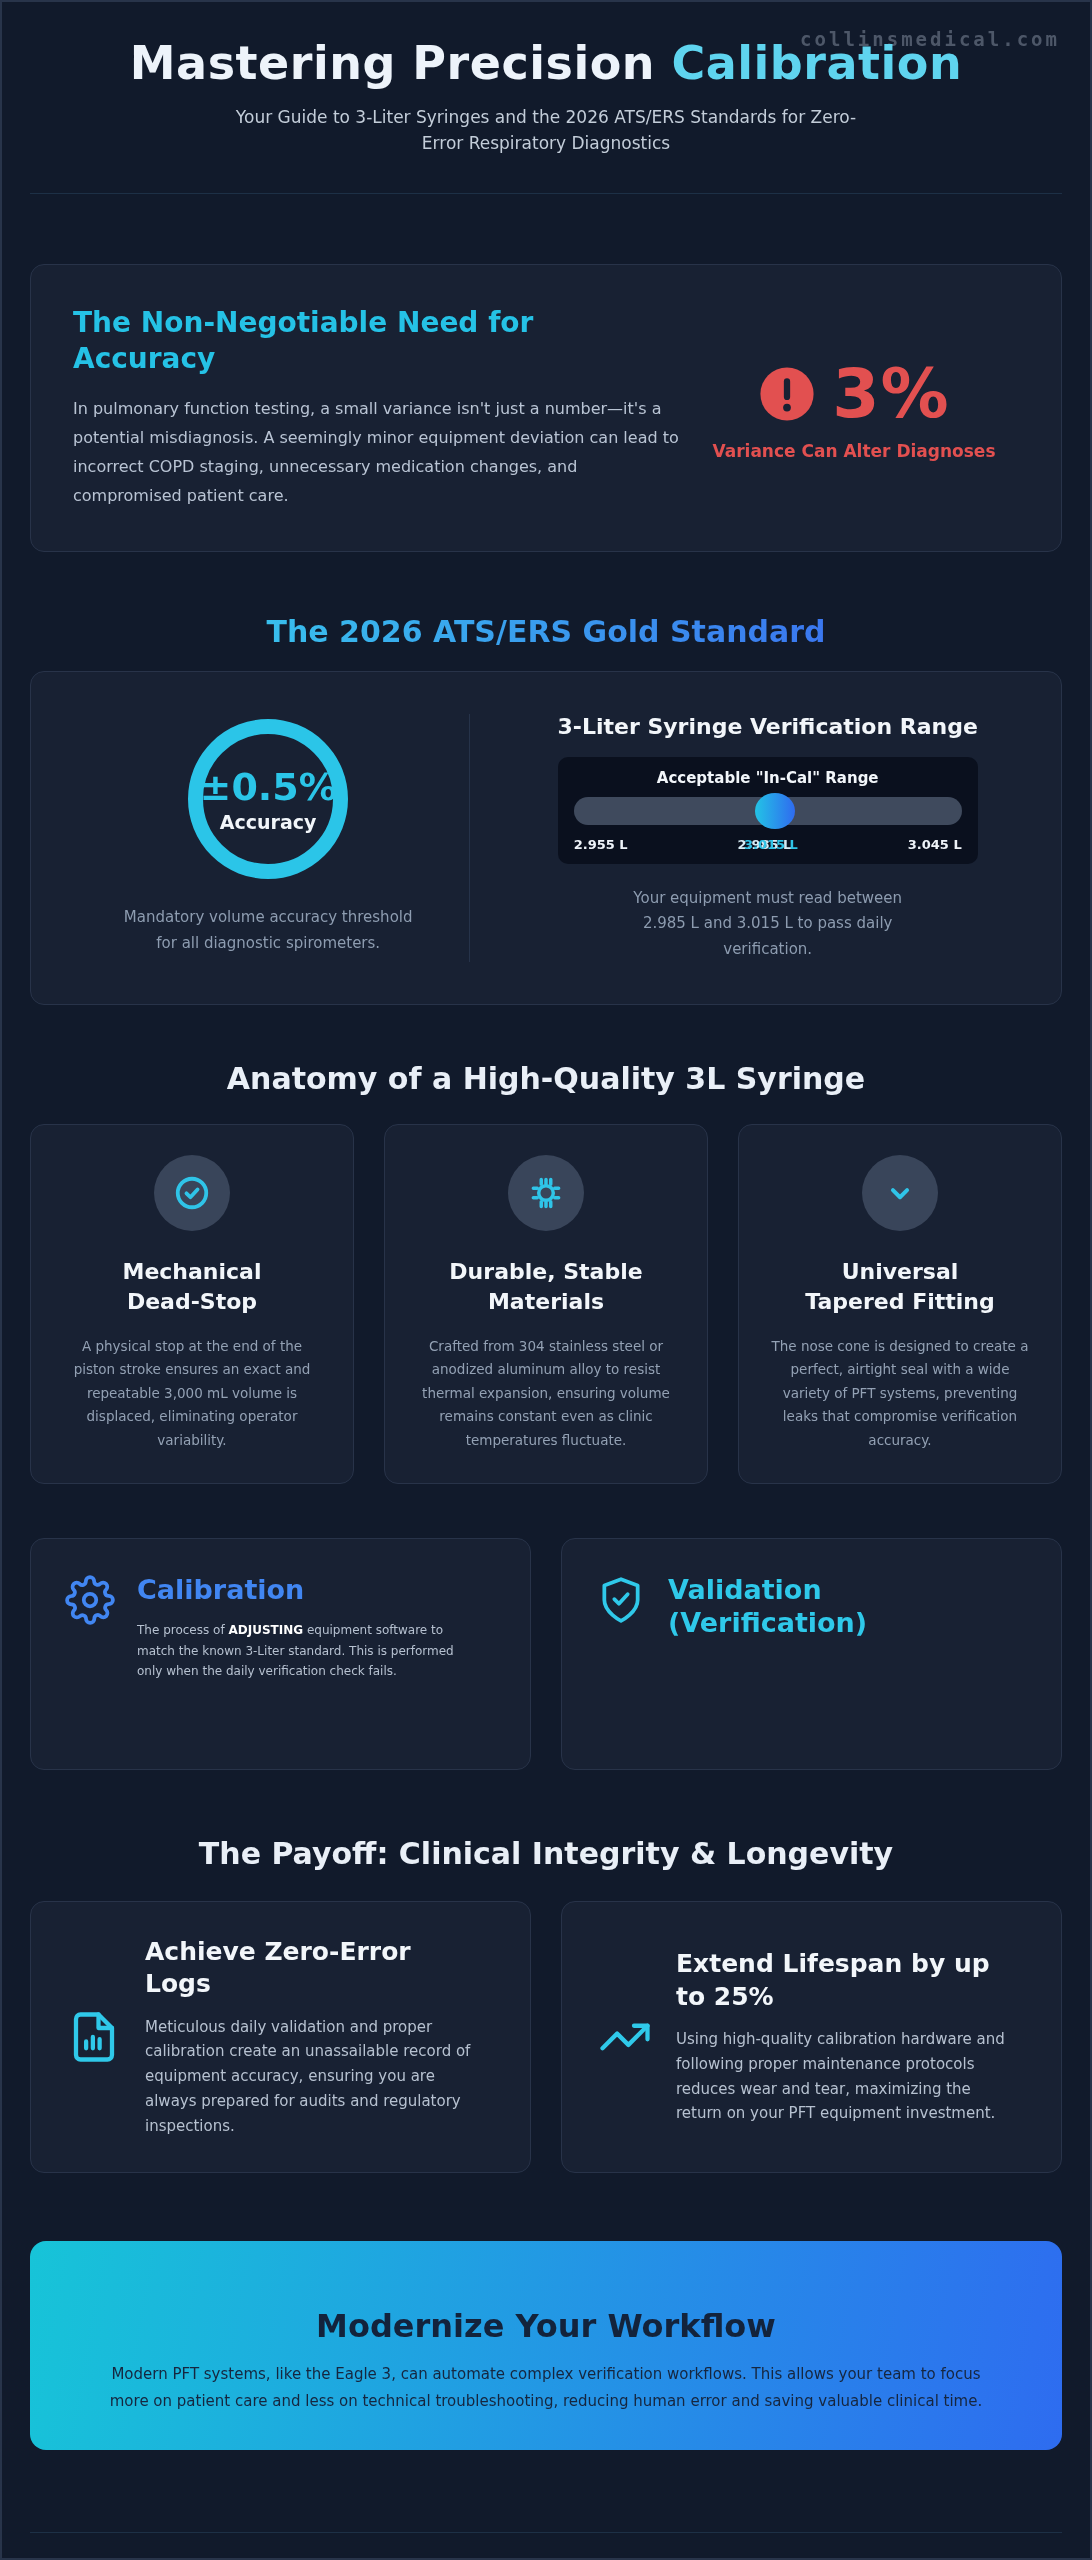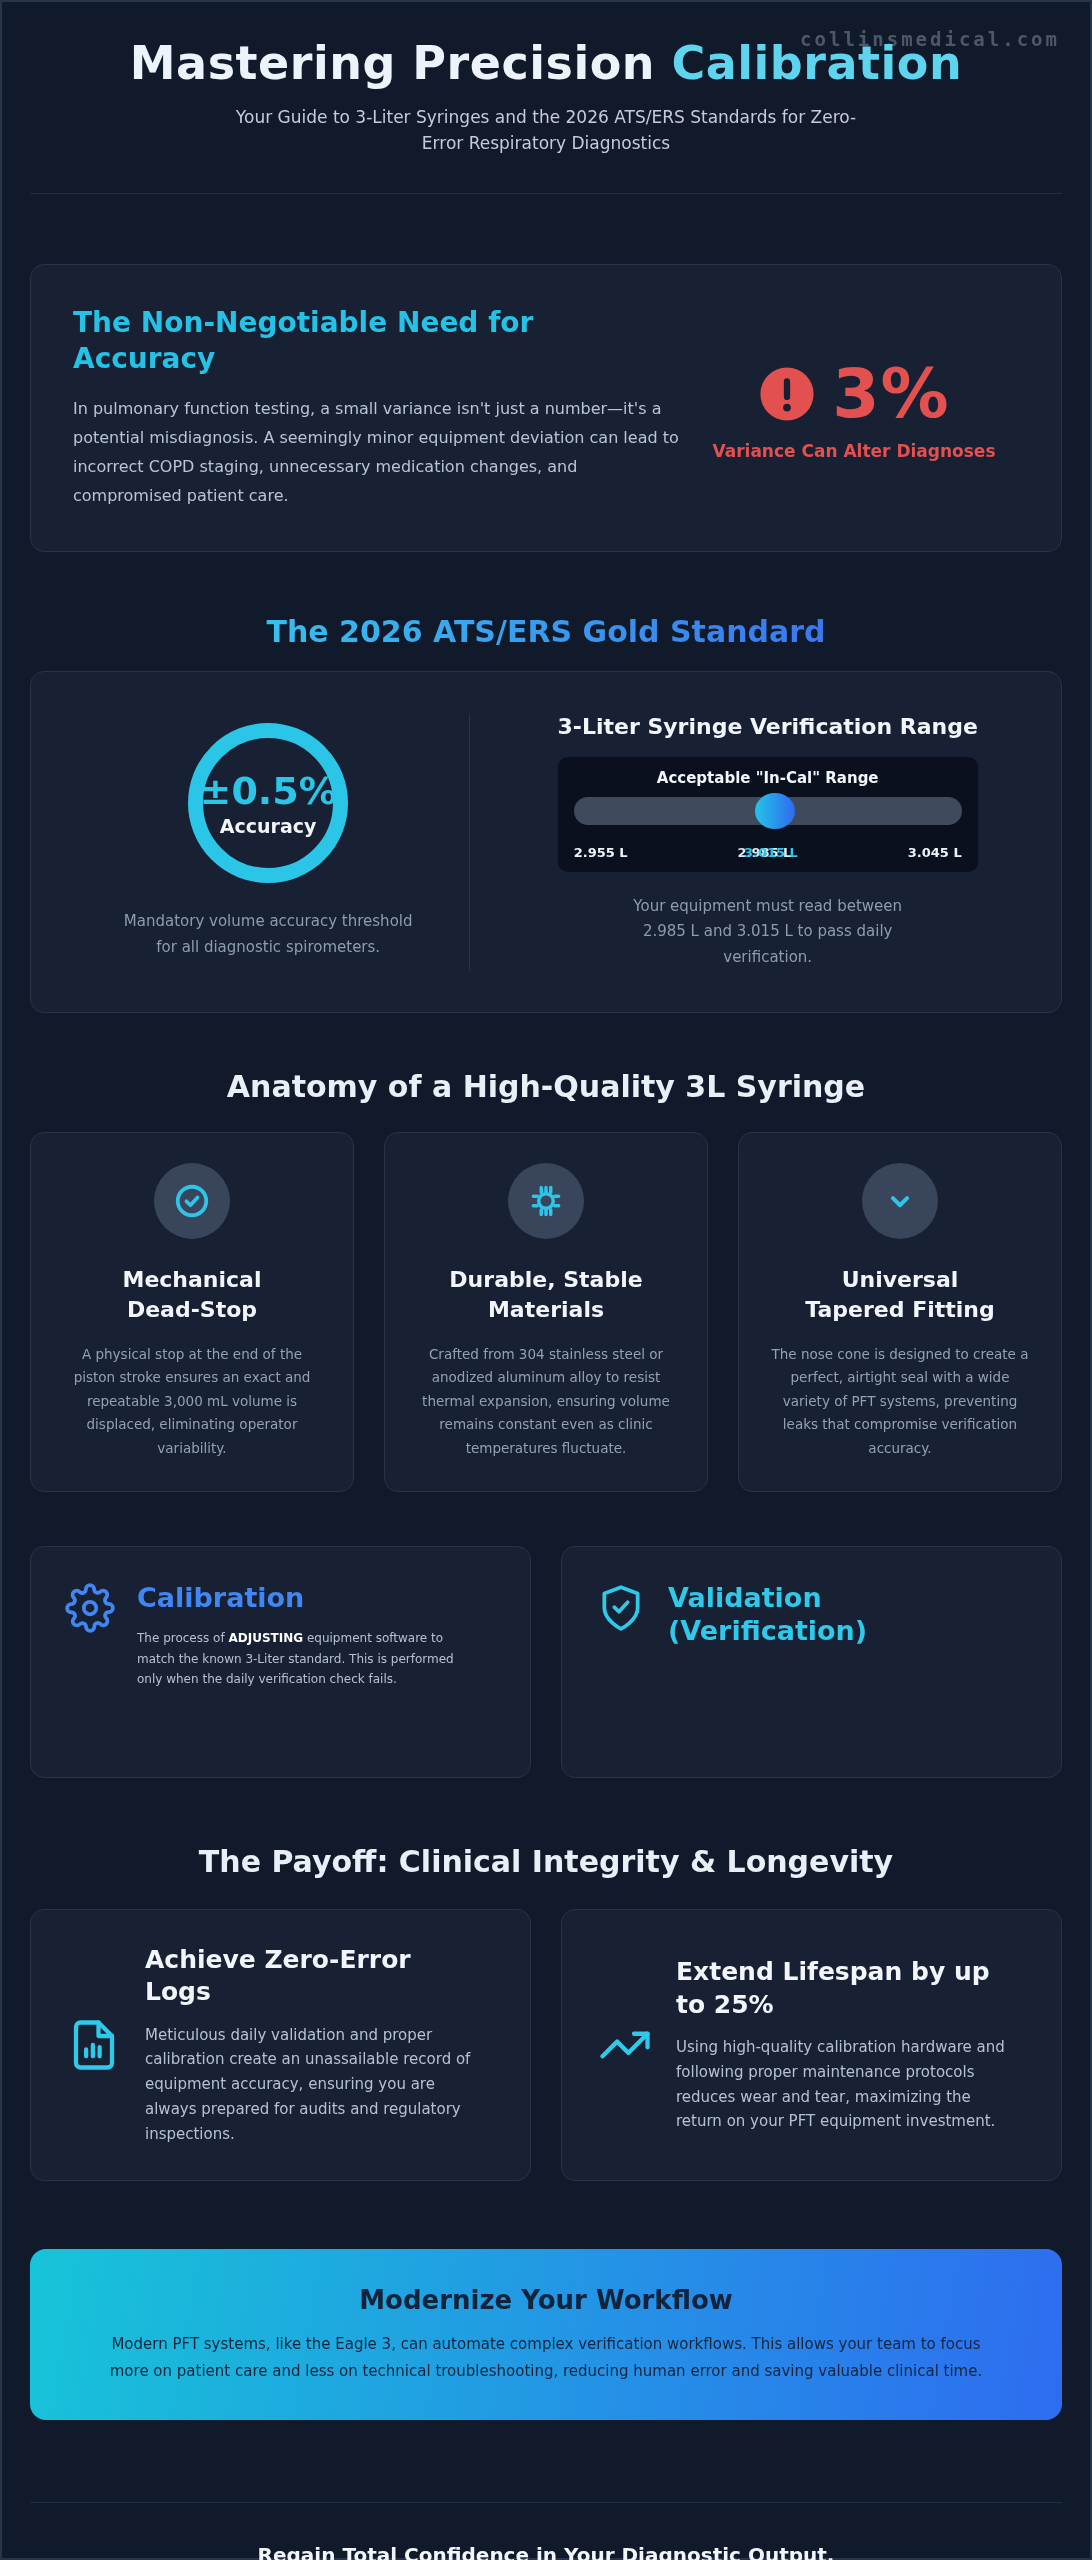--- a/index.html
+++ b/index.html
@@ -80,21 +80,21 @@
     margin-top:18px; width:100%; max-width:420px;
     background:#0a101e; border-radius:10px; padding:12px 16px 12px;
   }
   .slider-label { text-align:center; font-size:15px; font-weight:700; color:#f2f6fa; }
   .slider-track { position:relative; margin-top:10px; height:28px; border-radius:999px; background:#3f4a5d; }
   .slider-handle {
     position:absolute; top:50%; left:52%; transform:translate(-50%,-50%);
     width:40px; height:36px; border-radius:50%;
     background:linear-gradient(90deg,#23c3e6,#2f6bef);
   }
-  .scale-row { position:relative; margin-top:20px; display:flex; justify-content:space-between;
+  .scale-row { position:relative; margin-top:12px; display:flex; justify-content:space-between;
     font-size:13px; font-weight:700; color:#eef3f9; }
   .scale-center-a, .scale-center-b { position:absolute; top:0; }
   .scale-center-a { left:50%; transform:translateX(-56%); color:#d7ecf5; }
   .scale-center-b { left:50%; transform:translateX(-44%); color:#2fc4e8; }
   .range-note { margin-top:22px; max-width:310px; text-align:center; font-size:15px; line-height:1.7; color:#8d9cb0; }
 
   
   .anatomy-row { margin-top:28px; display:flex; gap:30px; }
   .anatomy-card { flex:1 1 0; min-height:308px; padding:30px 30px; text-align:center; }
   .icon-bubble {
@@ -119,21 +119,21 @@
   .payoff-card { flex:1 1 0; min-height:244px; padding:34px 36px; display:flex; align-items:center; gap:24px; }
   .payoff-icon { flex:0 0 54px; }
   .payoff-title { font-size:25px; font-weight:800; color:#f2f6fa; line-height:1.3; max-width:330px; }
   .payoff-body { margin-top:14px; font-size:15px; line-height:1.65; color:#b6c1d0; max-width:340px; }
 
   
   .cta {
     margin-top:68px; border-radius:16px; padding:36px 60px; text-align:center;
     background:linear-gradient(100deg,#17c4d8 0%,#2e6cf0 100%);
   }
-  .cta-title { font-size:26px; font-weight:800; color:#13233c; }
+  .cta-title { font-size:32px; font-weight:800; color:#13233c;margin-top:30px; }
   .cta-body { margin:16px auto 0; max-width:900px; font-size:15px; line-height:1.75; color:#16263f; }
 
   
   .footer-tagline { margin-top:40px; text-align:center; font-size:20px; font-weight:800; color:#f2f6fa; }
   svg { display:block; }
 </style>
 </head>
 <body>
 
 <div class="page">

